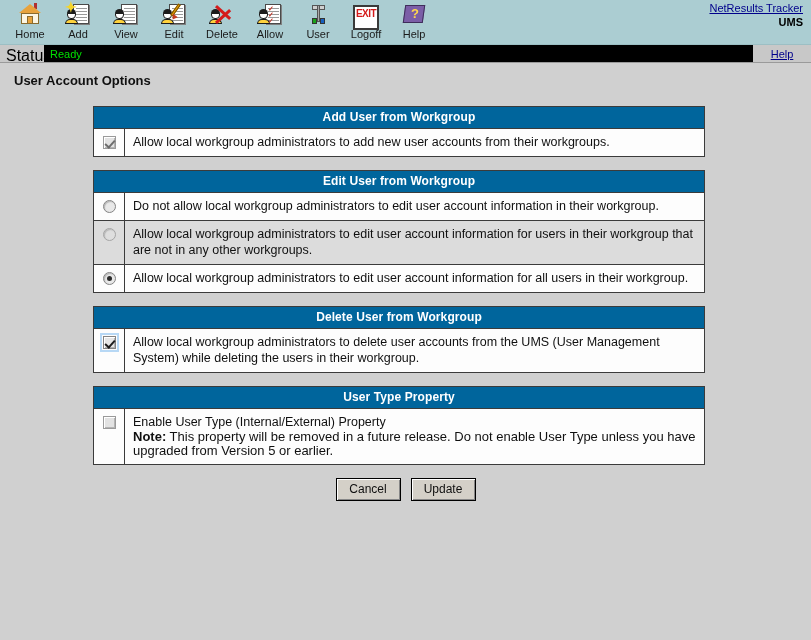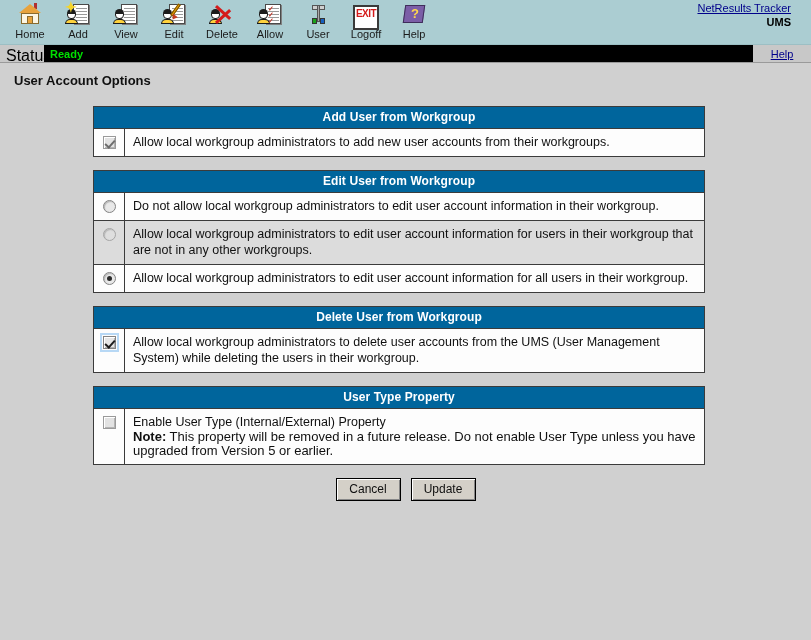--- a/index.html
+++ b/index.html
@@ -186,21 +186,21 @@
     transform: skewX(-8deg);
   }
   .ico-help .q {
     position: absolute; left: 9px; top: 3px;
     width: 12px; color: #ffd84d; font-size: 13px; font-weight: bold;
     line-height: 17px; text-align: center;
   }
 
   #brand {
     position: absolute;
-    right: 20px;
+    right: 8px;
     top: 2px;
     text-align: right;
     line-height: 13px;
   }
   #brand-link {
     font-size: 11px;
     color: #00008b;
     text-decoration: underline;
     cursor: pointer;
     display: block;
@@ -231,21 +231,21 @@
   #status-value-wrap {
     flex: 1;
     background: #000000;
     display: flex;
     align-items: center;
     padding-left: 6px;
   }
   #status-value {
     color: #00e000;
     font-size: 11px;
-    font-weight: bold;
+    font-weight: normal;
     text-align: right;
   }
   #status-help-wrap {
     width: 58px;
     background: #c8c8c8;
     display: flex;
     align-items: center;
     justify-content: center;
   }
   #status-help {

